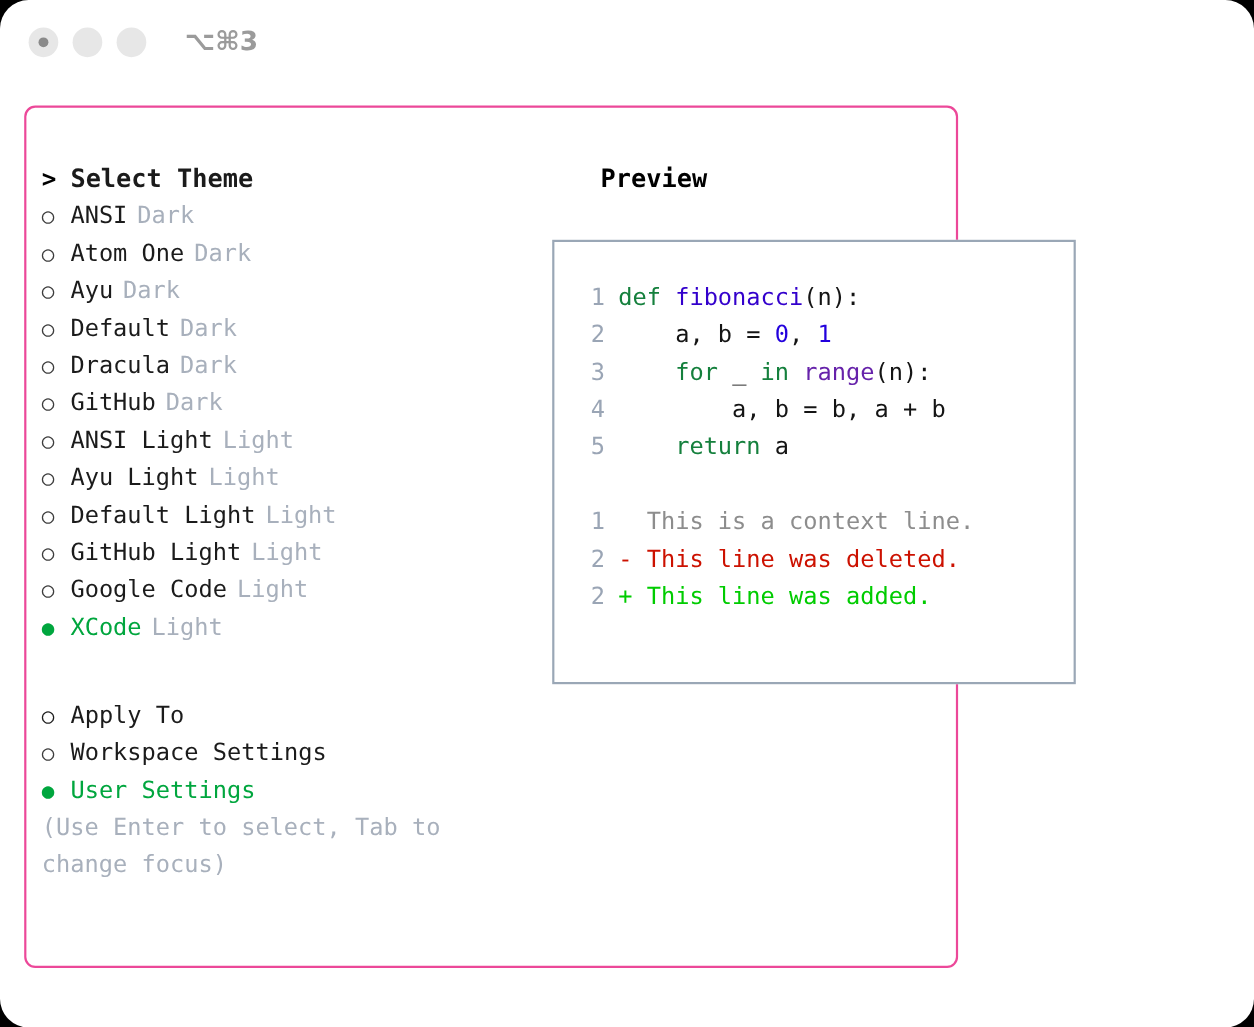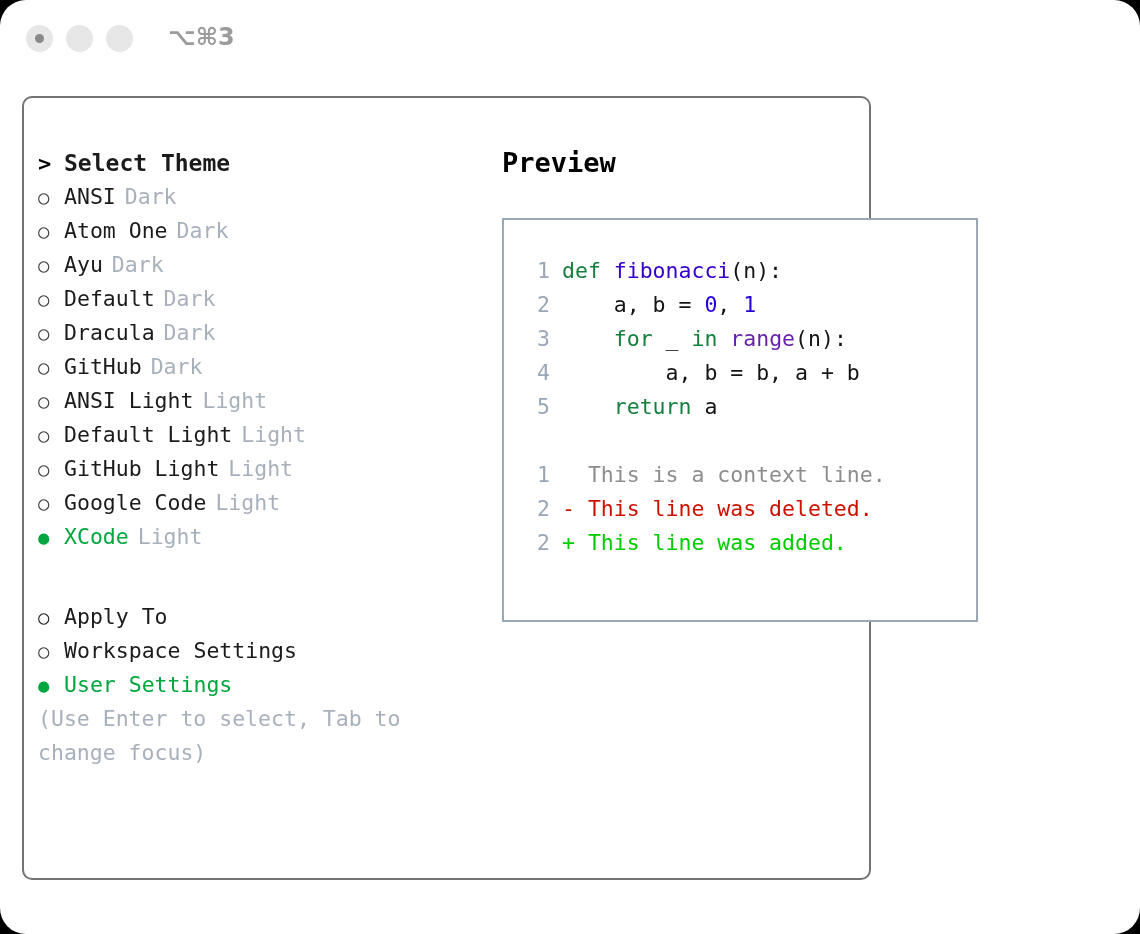--- a/index.html
+++ b/index.html
@@ -59,21 +59,21 @@
     letter-spacing: 0px;
     font-family: "DejaVu Sans", "Liberation Sans", sans-serif;
   }
   
   .card {
     position: absolute;
     left: 22px;
     top: 96px;
     width: 849px;
     height: 784px;
-    border: 2px solid #737373;
+    border: 2px solid #ec4899;
     border-radius: 10px;
     box-sizing: border-box;
     background: #ffffff;
   }
   
   .left-col {
     position: absolute;
     left: 14px;
     top: 48px;
     width: 450px;
@@ -115,24 +115,25 @@
     width: 400px;
   }
   
   .right-col {
     position: absolute;
     left: 478px;
     top: 48px;
     width: 490px;
   }
   .preview-title {
-    font-size: 27px;
+    font-size: 23px;
     font-weight: bold;
     color: #000000;
     line-height: 34px;
+    margin-left: 44px;
   }
   .code-box {
     margin-top: 38px;
     width: 476px;
     height: 404px;
     border: 2px solid #9aa7b6;
     box-sizing: border-box;
     background: #ffffff;
     padding: 34px 0 0 0;
   }
@@ -183,20 +184,21 @@
       </div>
 
       <div id="theme-list">
           <div class="row"><span class="marker ring">○</span><span class="name">ANSI</span><span class="tag">Dark</span></div>
           <div class="row"><span class="marker ring">○</span><span class="name">Atom One</span><span class="tag">Dark</span></div>
           <div class="row"><span class="marker ring">○</span><span class="name">Ayu</span><span class="tag">Dark</span></div>
           <div class="row"><span class="marker ring">○</span><span class="name">Default</span><span class="tag">Dark</span></div>
           <div class="row"><span class="marker ring">○</span><span class="name">Dracula</span><span class="tag">Dark</span></div>
           <div class="row"><span class="marker ring">○</span><span class="name">GitHub</span><span class="tag">Dark</span></div>
           <div class="row"><span class="marker ring">○</span><span class="name">ANSI Light</span><span class="tag">Light</span></div>
+          <div class="row"><span class="marker ring">○</span><span class="name">Ayu Light</span><span class="tag">Light</span></div>
           <div class="row"><span class="marker ring">○</span><span class="name">Default Light</span><span class="tag">Light</span></div>
           <div class="row"><span class="marker ring">○</span><span class="name">GitHub Light</span><span class="tag">Light</span></div>
           <div class="row"><span class="marker ring">○</span><span class="name">Google Code</span><span class="tag">Light</span></div>
           <div class="row selected"><span class="marker">●</span><span class="name">XCode</span><span class="tag">Light</span></div>
         </div>
 
       <div class="section-gap"></div>
 
       <div class="row plain">
         <span class="marker empty">○</span><span class="name">Apply To</span>

